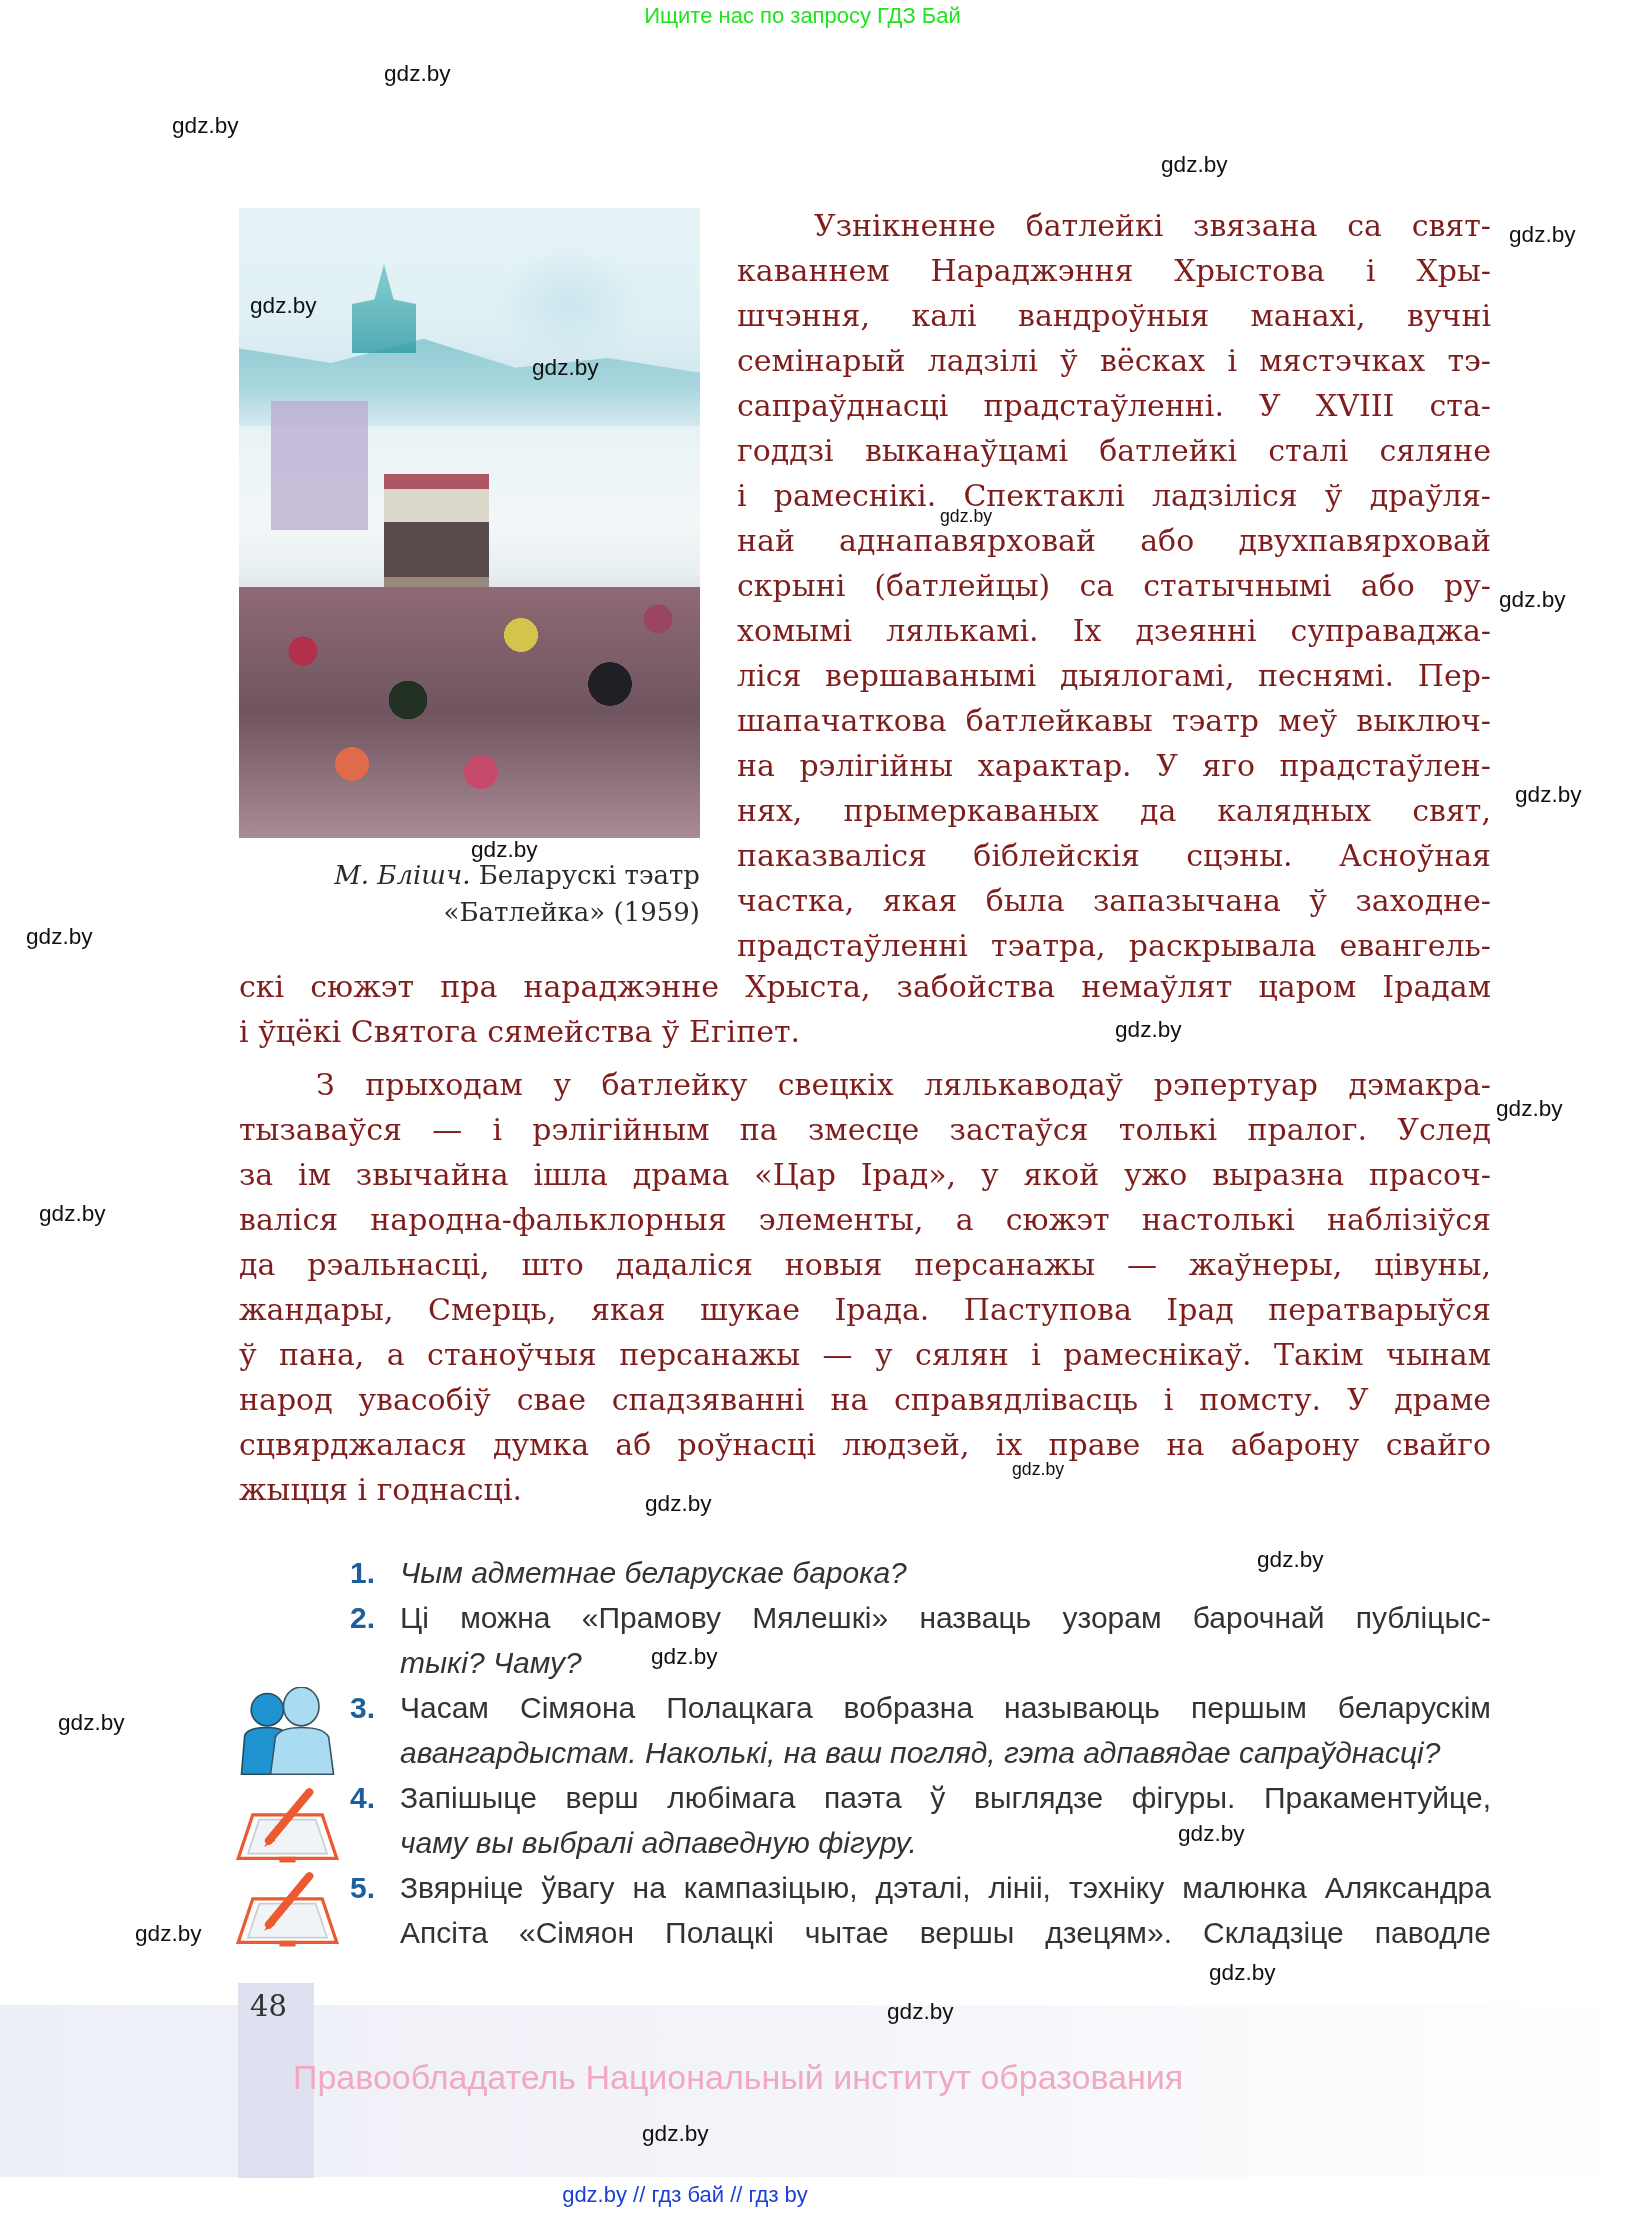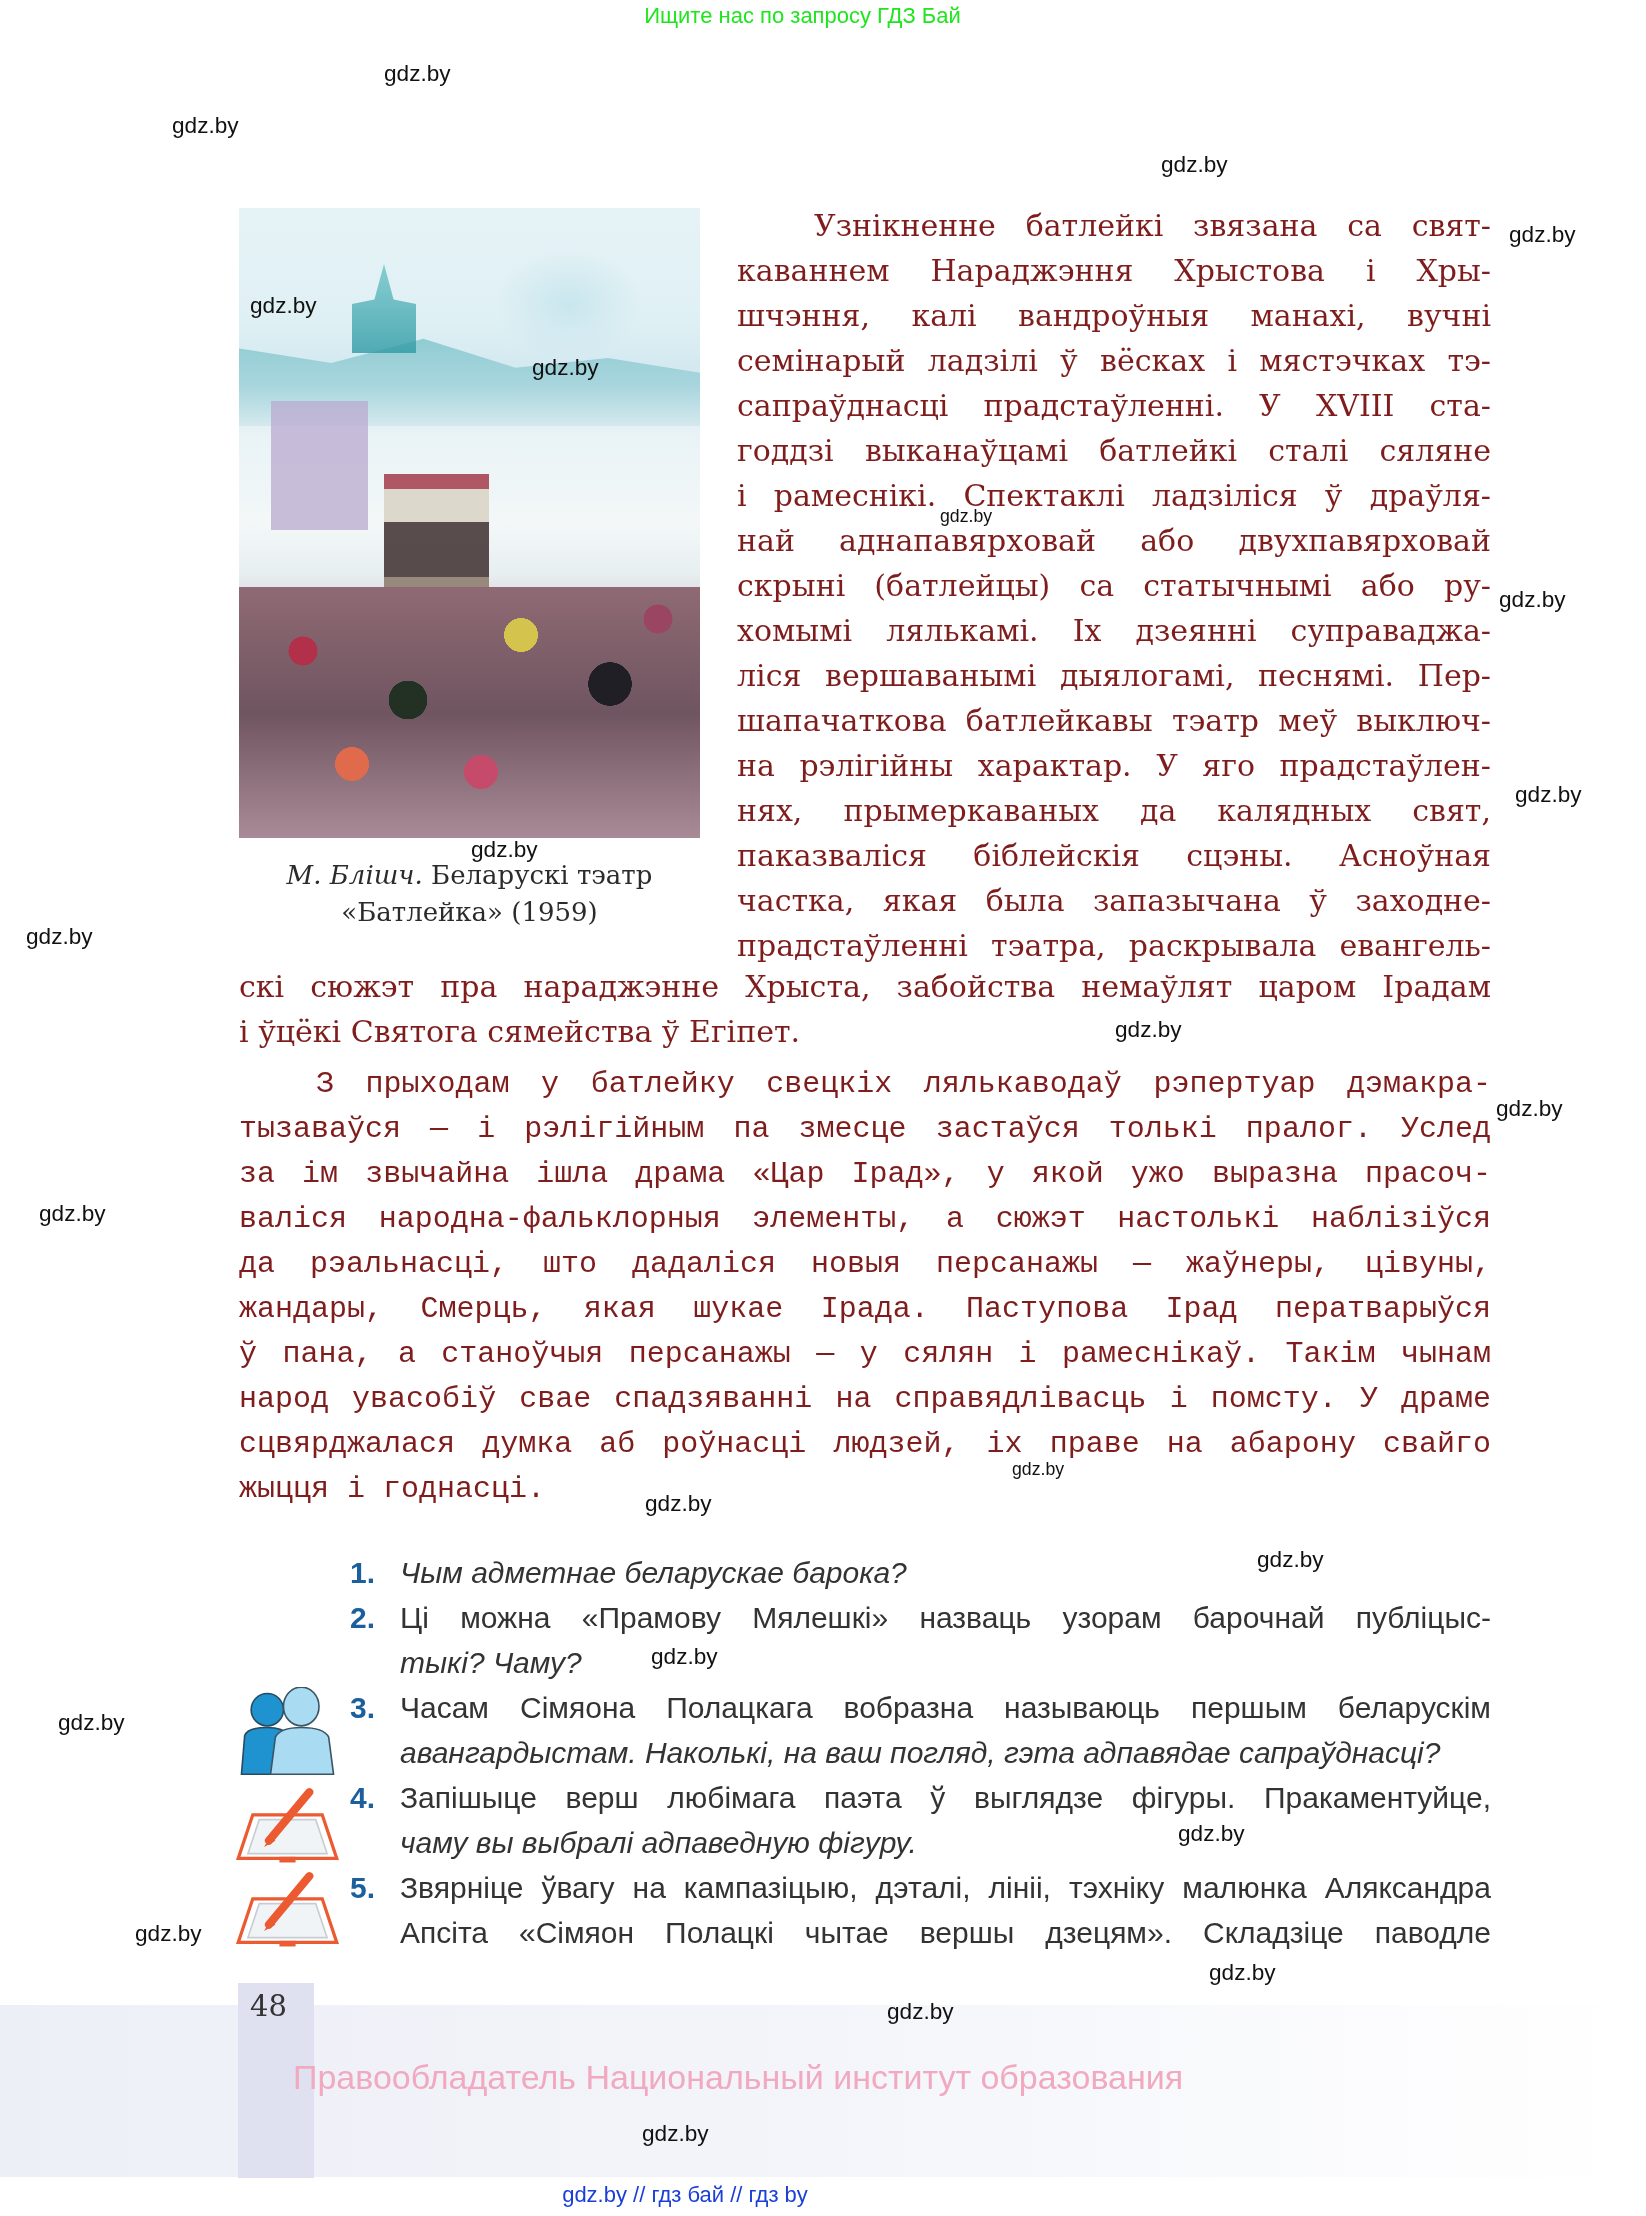--- a/index.html
+++ b/index.html
@@ -51,35 +51,35 @@
       radial-gradient(circle 24px at 64px 64px, #b3304a 0 60%, transparent 61%),
       radial-gradient(circle 32px at 169px 113px, #233024 0 60%, transparent 61%),
       radial-gradient(circle 36px at 371px 97px, #1f1f25 0 60%, transparent 61%),
       radial-gradient(circle 28px at 282px 48px, #d4c44e 0 60%, transparent 61%),
       radial-gradient(circle 24px at 419px 32px, #9a4561 0 60%, transparent 61%),
       radial-gradient(circle 28px at 113px 177px, #e06a4c 0 60%, transparent 61%),
       radial-gradient(circle 28px at 242px 185px, #c64b6a 0 60%, transparent 61%),
       linear-gradient(180deg, #8f6a74 0%, #6f5560 50%, #a98b97 100%);
   }
   .caption {
-    position: absolute; left: 239px; top: 857px; width: 461px; text-align: center;
+    position: absolute; left: 239px; top: 857px; width: 461px; text-align: right;
     font-family: "DejaVu Serif", serif; font-size: 26px; line-height: 37px; color: #2b2b2b;
   }
   .caption i { font-style: italic; }
   .text-col {
     position: absolute; font-family: "DejaVu Serif", serif;
     font-size: 30px; line-height: 45px; color: #7f1d1d;
     text-align: justify;
   }
   .line { display: block; white-space: nowrap; text-align-last: justify; }
   .line.last { text-align-last: left; }
   .line.indent { padding-left: 77px; }
   .col-right { left: 737px; top: 203px; width: 754px; }
   .col-full { left: 239px; top: 964px; width: 1252px; }
-  .col-full2 { left: 239px; top: 1062px; width: 1252px; font-family: Liberation Mono, monospace; }
+  .col-full2 { left: 239px; top: 1062px; width: 1252px; }
   .q-block { position: absolute; left: 350px; top: 1550px; width: 1141px;
     font-family: "Liberation Sans", sans-serif; font-size: 30px; line-height: 45px; color: #333; }
   .q-item { position: relative; padding-left: 50px; }
   .q-num { position: absolute; left: 0; top: 0; color: #1b5f9c; font-weight: bold; }
   .q-item .line { text-align-last: justify; }
   .q-item .line.last { text-align-last: left; font-style: italic; }
   .icon-people { position: absolute; left: 235px; top: 1687px; width: 105px; height: 89px; }
   .icon-note { position: absolute; width: 105px; height: 81px; }
   .footer-band {
     position: absolute; left: 0; top: 2005px; width: 1647px; height: 172px;

